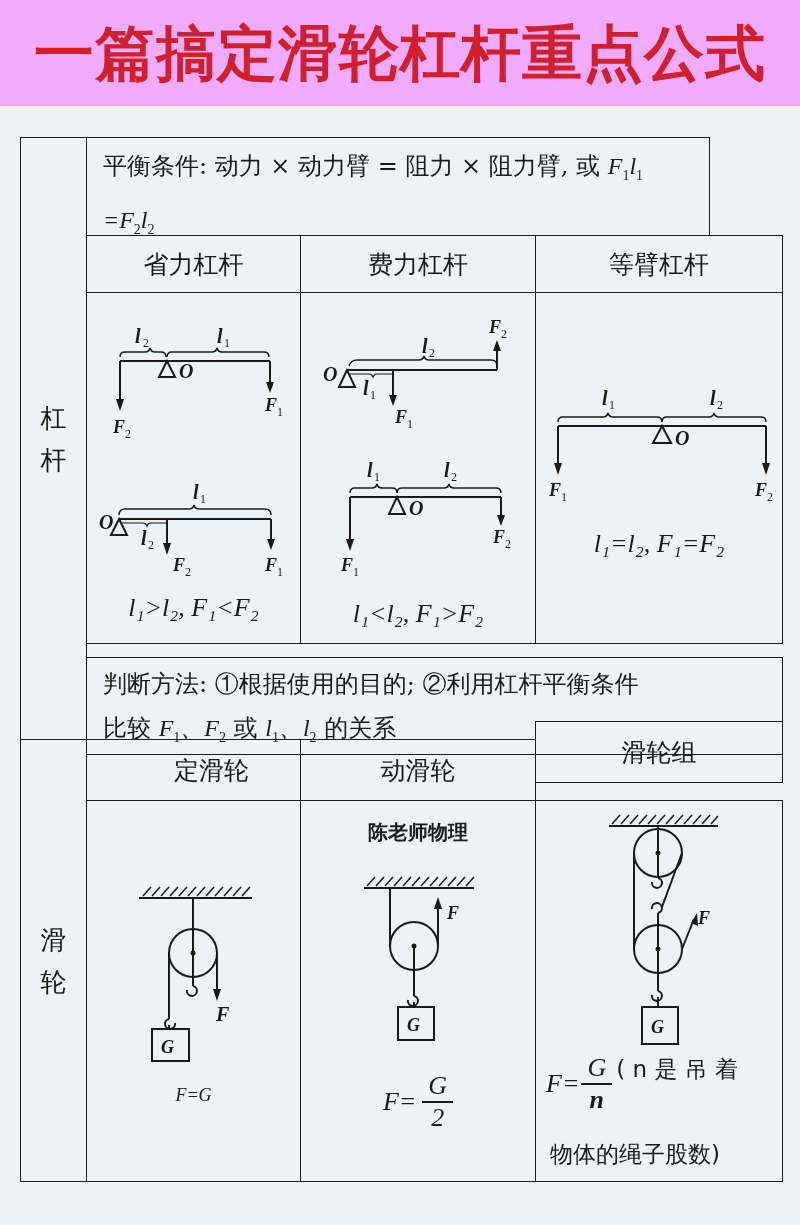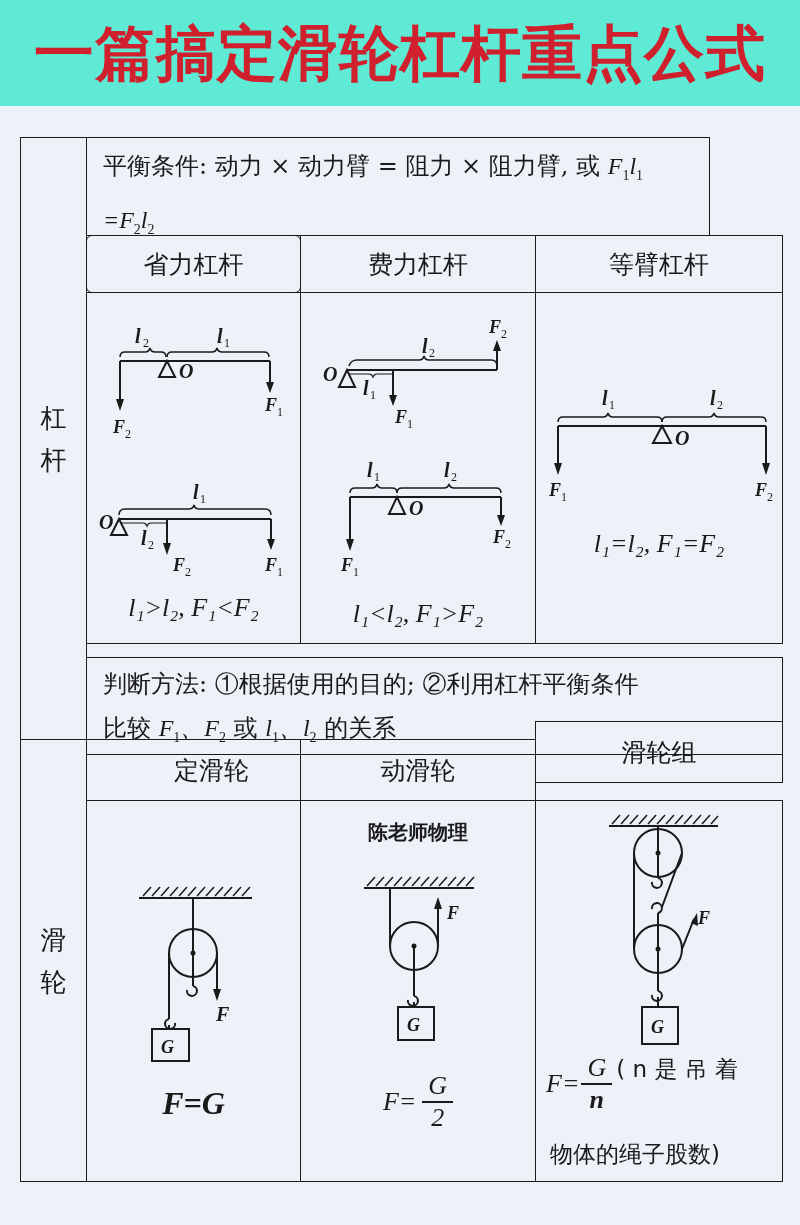--- a/index.html
+++ b/index.html
@@ -5,21 +5,21 @@
   html, body { margin: 0; padding: 0; }
   body {
     width: 800px; height: 1225px; overflow: hidden;
     background: #eef2f8;
     font-family: "DejaVu Sans", "Liberation Sans", sans-serif;
     color: #1a1a1a;
     position: relative;
   }
   .title-band {
     position: absolute; left: 0; top: 0; width: 800px; height: 106px;
-    background: #5eead4;
+    background: #f0abfc;
   }
   .title {
     position: absolute; left: 0; top: 14px; width: 800px; text-align: center;
     font-size: 60px; font-weight: bold; color: #d0202e; letter-spacing: 1px;
     font-family: "DejaVu Sans", sans-serif;
   }
   .sheet {
     position: absolute; left: 0; top: 106px; width: 800px; height: 1119px;
     background: #edf1f8;
   }
@@ -70,21 +70,21 @@
   <div class="cell side-label" style="left:20px; top:31px; width:67px; height:603px;">
     <span>杠</span>
     <span>杆</span>
   </div>
 
   <div class="cell para" style="left:86px; top:31px; width:624px; height:99px;">
     <span>平衡条件: 动力 × 动力臂 = 阻力 × 阻力臂, 或 </span><span class="math">F<sub>1</sub>l<sub>1</sub></span><br>
     <span class="math">=F<sub>2</sub>l<sub>2</sub></span>
   </div>
 
-  <div class="cell hdr" style="left:86px; top:129px; width:215px; height:58px;border-radius:6px;">省力杠杆</div>
+  <div class="cell hdr" style="left:86px; top:129px; width:215px; height:58px;">省力杠杆</div>
   <div class="cell hdr" style="left:300px; top:129px; width:236px; height:58px;">费力杠杆</div>
   <div class="cell hdr" style="left:535px; top:129px; width:248px; height:58px;">等臂杠杆</div>
 
   <div class="cell" style="left:86px; top:186px; width:215px; height:352px;">
     <svg width="215" height="352">
       <g stroke="#1a1a1a" stroke-width="2" fill="none">
 
         <line x1="33" y1="68" x2="183" y2="68"></line>
 
         <path d="M33,64 q0,-5 5,-5 h20 q4,0 5,-4 q1,4 5,4 h6 q5,0 5,5" stroke-width="1.5"></path>
@@ -241,21 +241,21 @@
         <line x1="130" y1="152" x2="130" y2="192"></line>
         <path d="M82,218 a5,5 0 1 0 6,4"></path>
         <line x1="82" y1="224" x2="82" y2="228"></line>
         <rect x="65" y="228" width="37" height="32"></rect>
       </g>
       <circle cx="106" cy="152" r="2.5" fill="#1a1a1a"></circle>
       <polygon points="126,188 134,188 130,200" fill="#1a1a1a"></polygon>
       <text x="129" y="220" font-size="20">F</text>
       <text x="74" y="252" font-size="18">G</text>
     </svg>
-    <div class="formula" style="top:284px; font-size:32px;font-weight:bold;">F=G</div>
+    <div class="formula" style="top:284px; font-size:18px;">F=G</div>
   </div>
 
   <div class="cell" style="left:300px; top:694px; width:236px; height:382px;">
     <div class="watermark">陈老师物理</div>
     <svg width="236" height="382">
       <g stroke="#1a1a1a" stroke-width="2" fill="none">
         <line x1="63" y1="87" x2="173" y2="87"></line>
         <g stroke-width="1.5">
           <line x1="66" y1="85" x2="74" y2="76"></line>
             <line x1="75" y1="85" x2="83" y2="76"></line>

